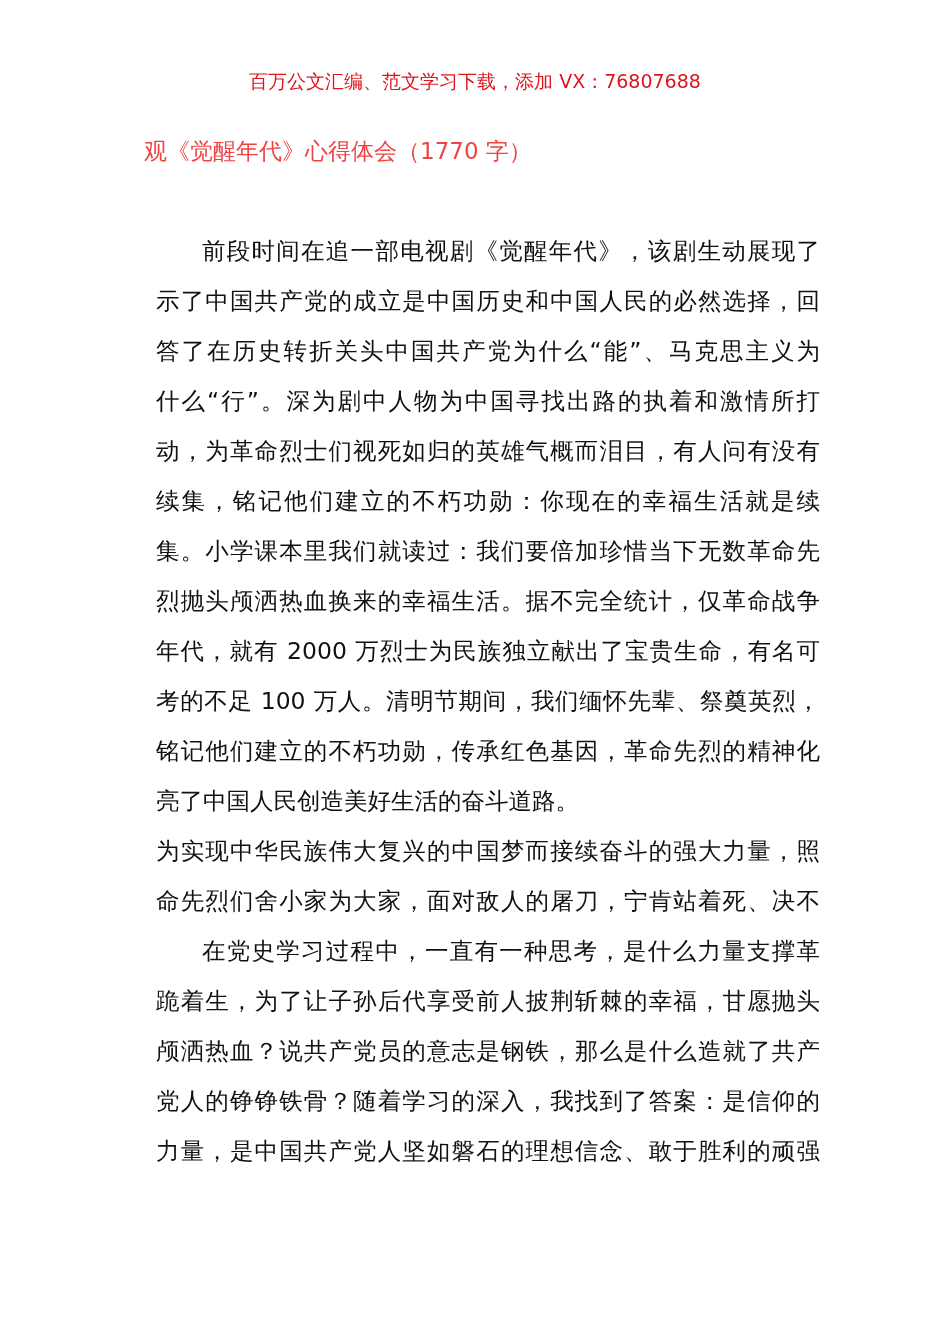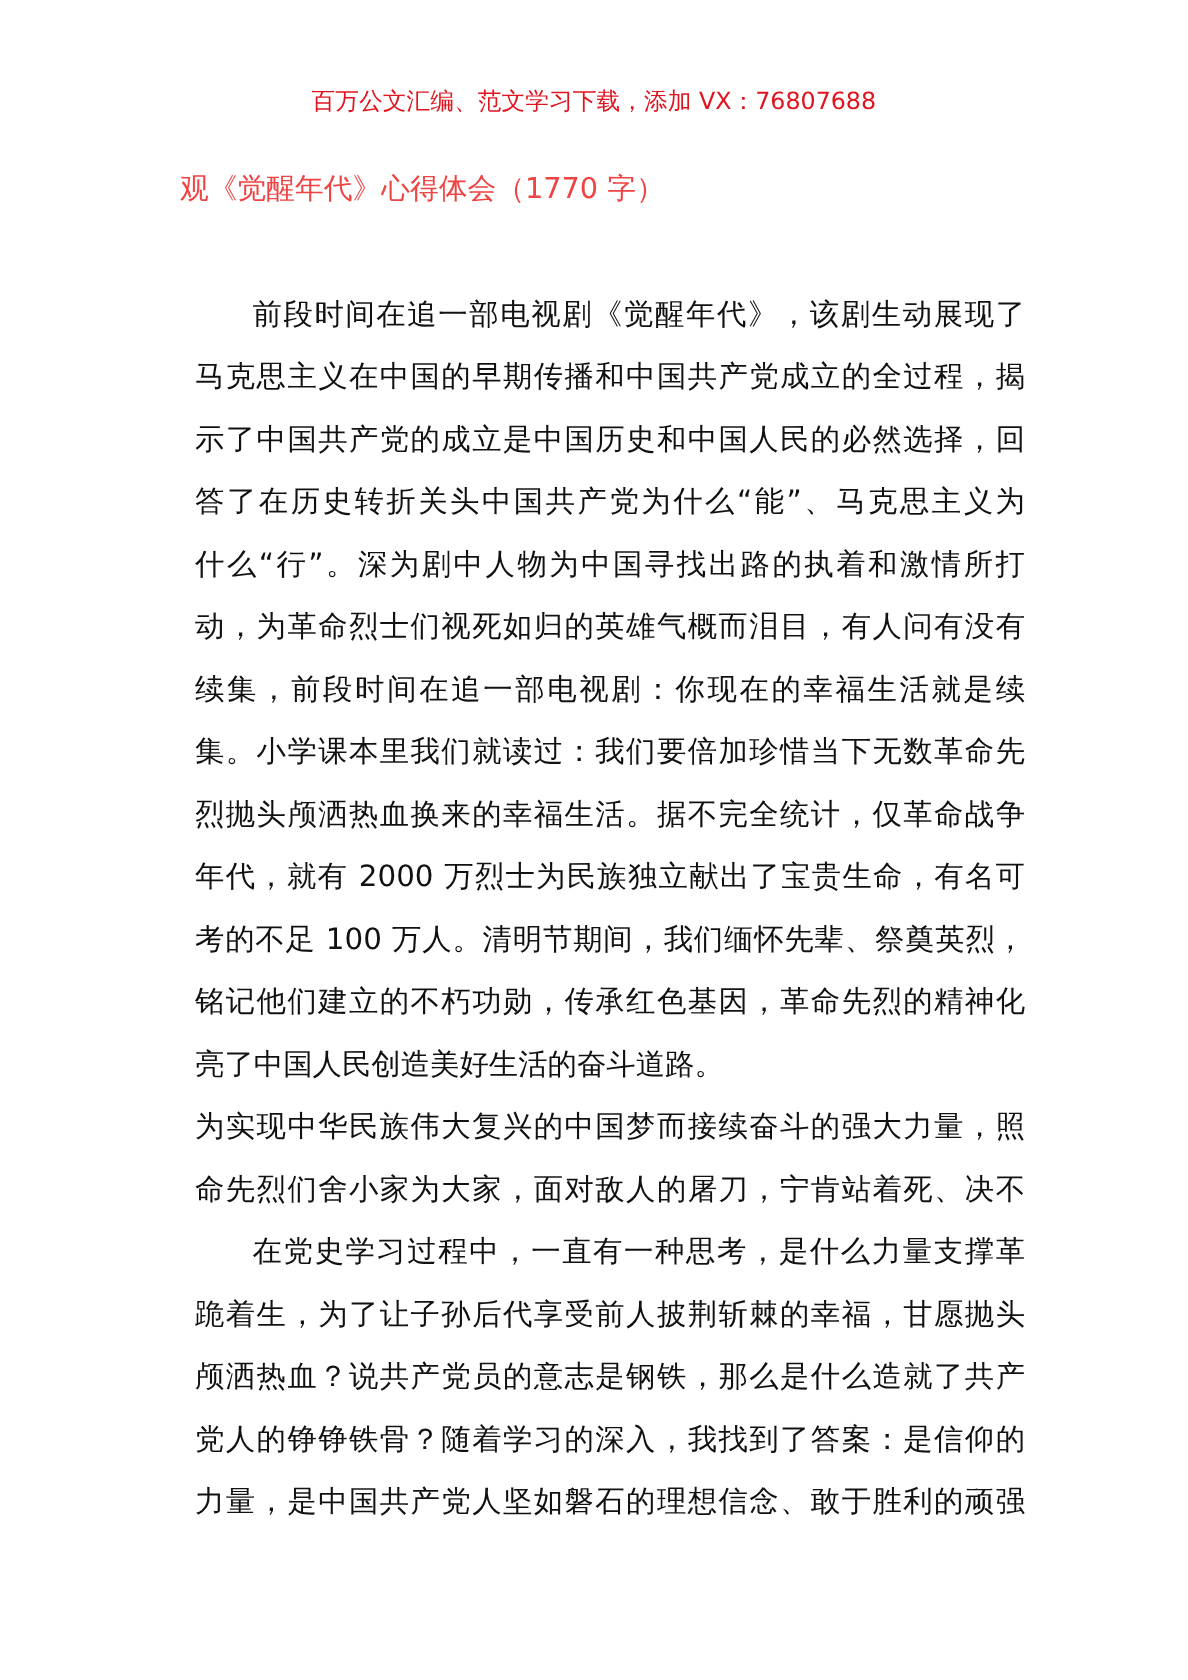--- a/index.html
+++ b/index.html
@@ -60,26 +60,25 @@
 </head>
 <body>
 
 <div class="header-banner">百万公文汇编、范文学习下载，添加 VX：76807688</div>
 
 <div class="doc-title">观《觉醒年代》心得体会（1770 字）</div>
 
 <div class="doc-body">
   <div>
     <span class="line indent">前段时间在追一部电视剧《觉醒年代》，该剧生动展现了</span>
-    <span class="line">马克思主义在中国的早期传播和中国共产党成立的全过程，揭</span>
     <span class="line">示了中国共产党的成立是中国历史和中国人民的必然选择，回</span>
     <span class="line">答了在历史转折关头中国共产党为什么“能”、马克思主义为</span>
     <span class="line">什么“行”。深为剧中人物为中国寻找出路的执着和激情所打</span>
     <span class="line">动，为革命烈士们视死如归的英雄气概而泪目，有人问有没有</span>
-    <span class="line">续集，前段时间在追一部电视剧：你现在的幸福生活就是续</span>
+    <span class="line">续集，铭记他们建立的不朽功勋：你现在的幸福生活就是续</span>
     <span class="line">集。小学课本里我们就读过：我们要倍加珍惜当下无数革命先</span>
     <span class="line">烈抛头颅洒热血换来的幸福生活。据不完全统计，仅革命战争</span>
     <span class="line">年代，就有 2000 万烈士为民族独立献出了宝贵生命，有名可</span>
     <span class="line">考的不足 100 万人。清明节期间，我们缅怀先辈、祭奠英烈，</span>
     <span class="line">铭记他们建立的不朽功勋，传承红色基因，革命先烈的精神化</span>
     <span class="line last">亮了中国人民创造美好生活的奋斗道路。</span>
     <span class="line">为实现中华民族伟大复兴的中国梦而接续奋斗的强大力量，照</span>
   </div>
   <div>
     <span class="line">命先烈们舍小家为大家，面对敌人的屠刀，宁肯站着死、决不</span>

